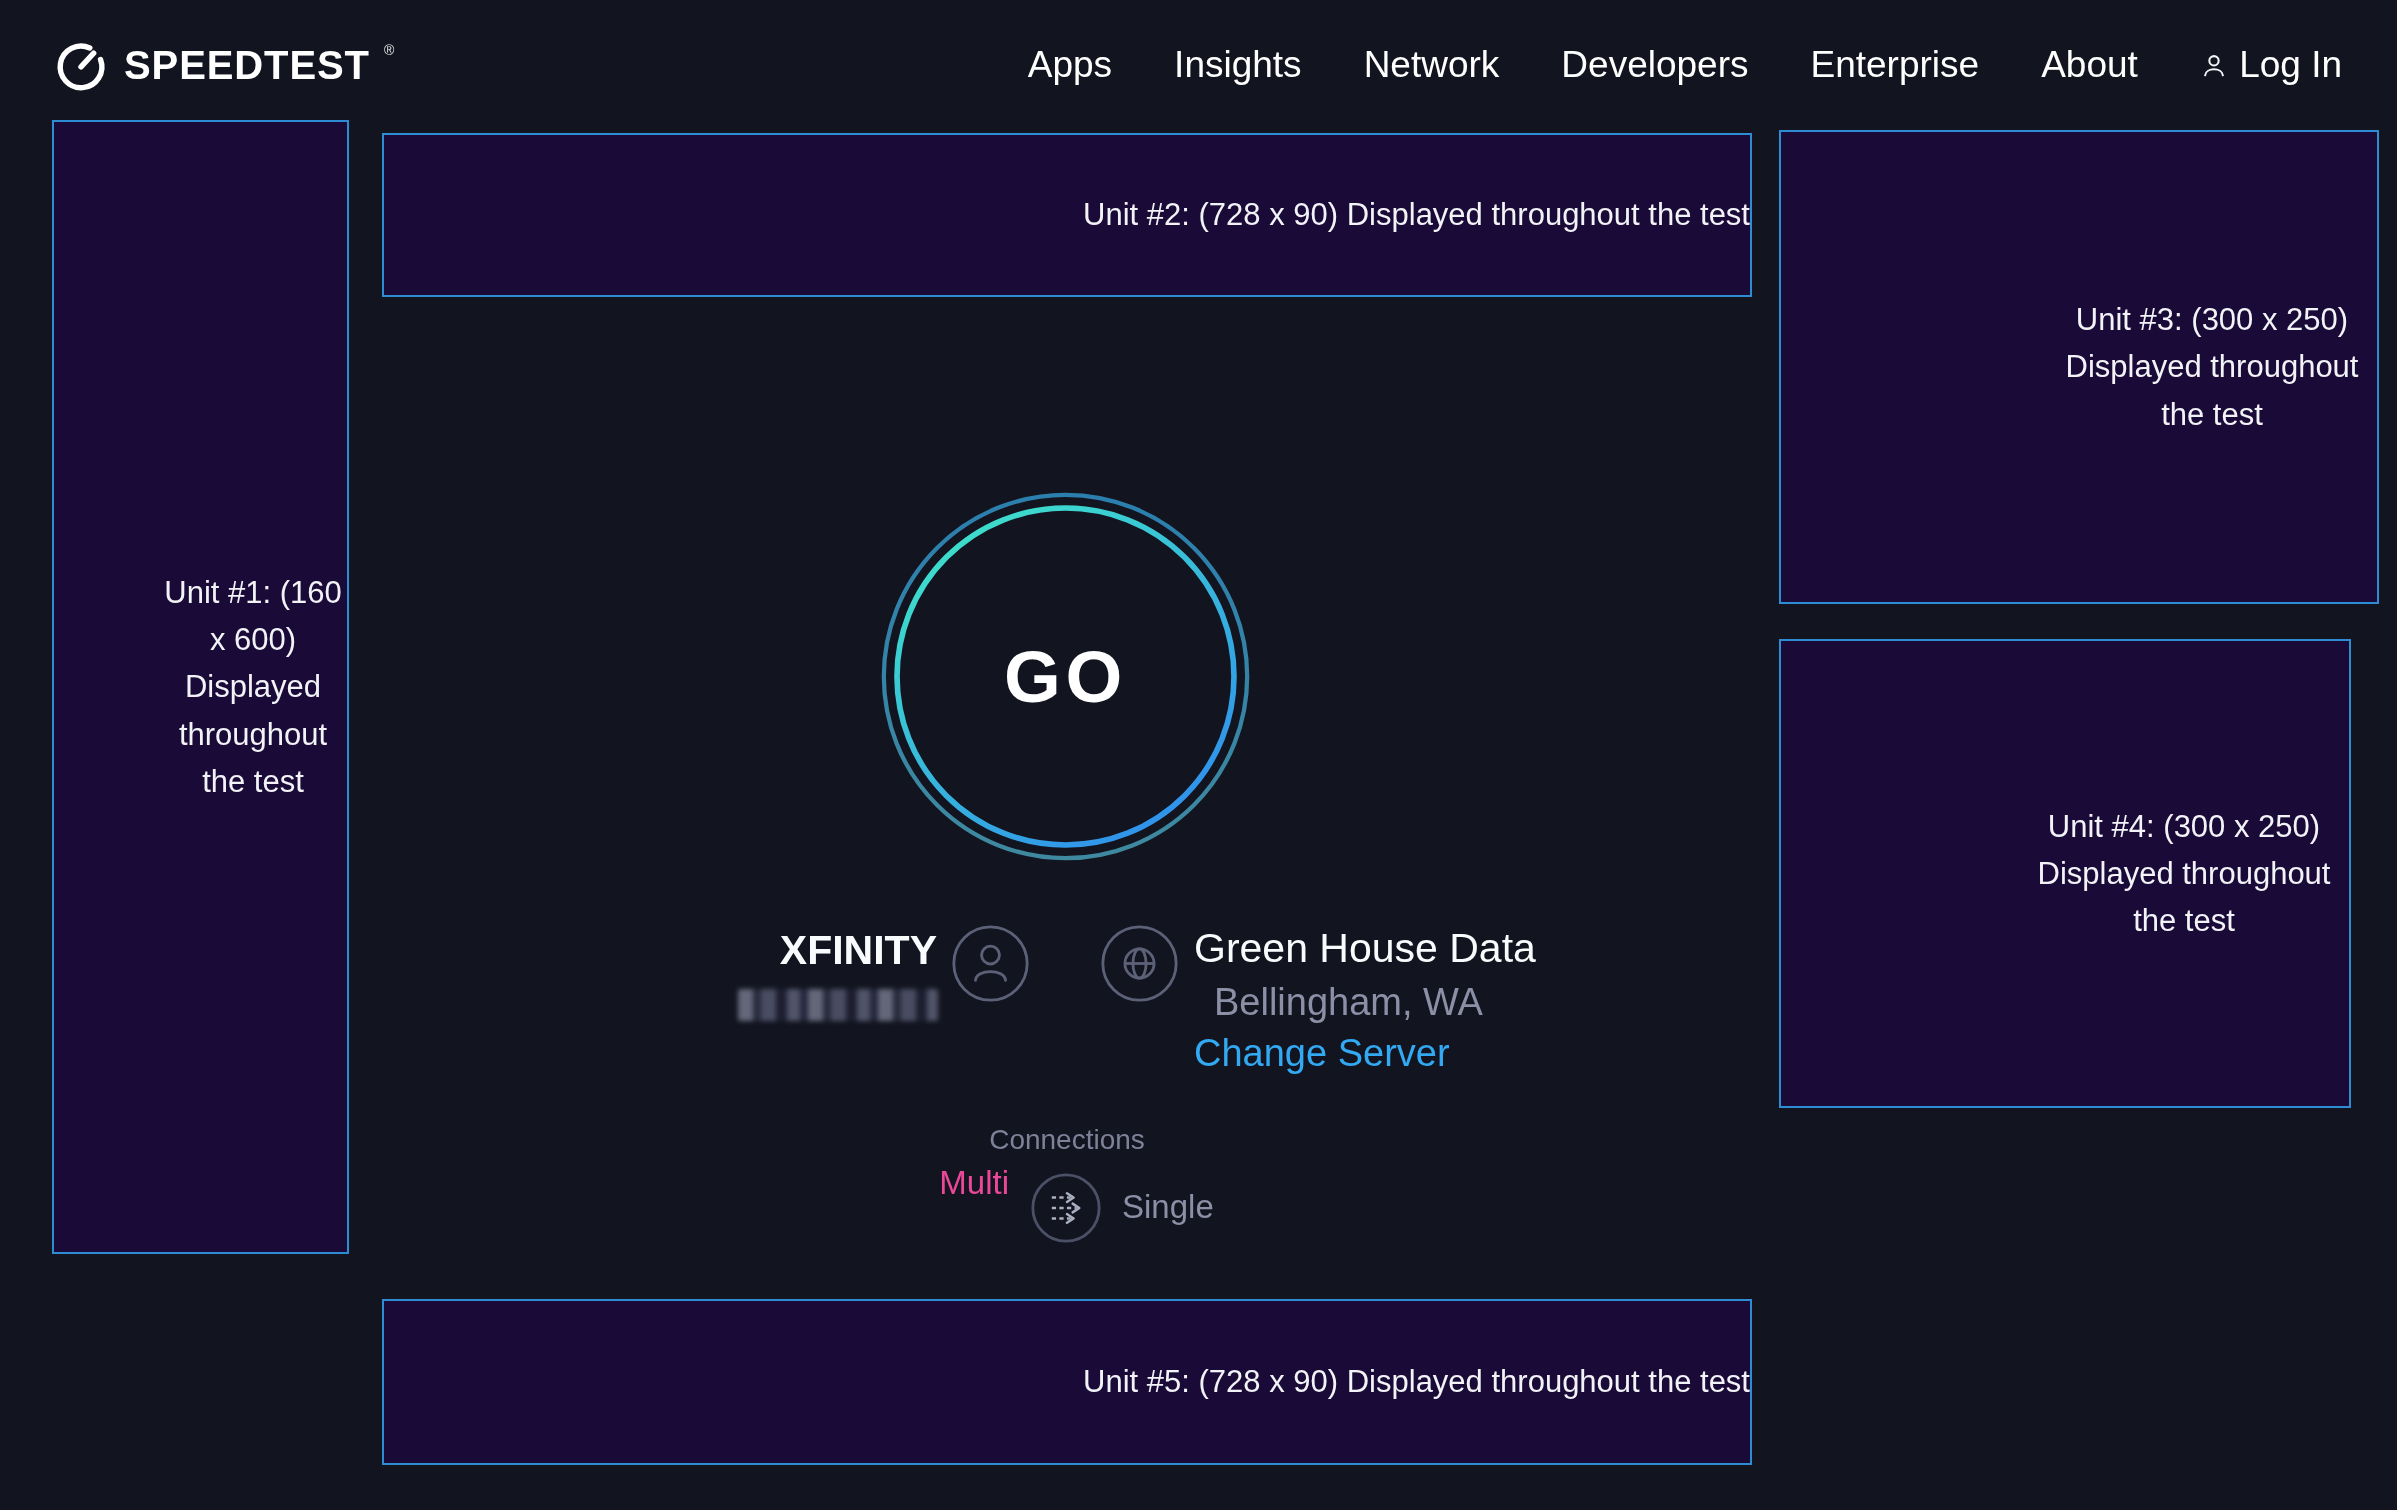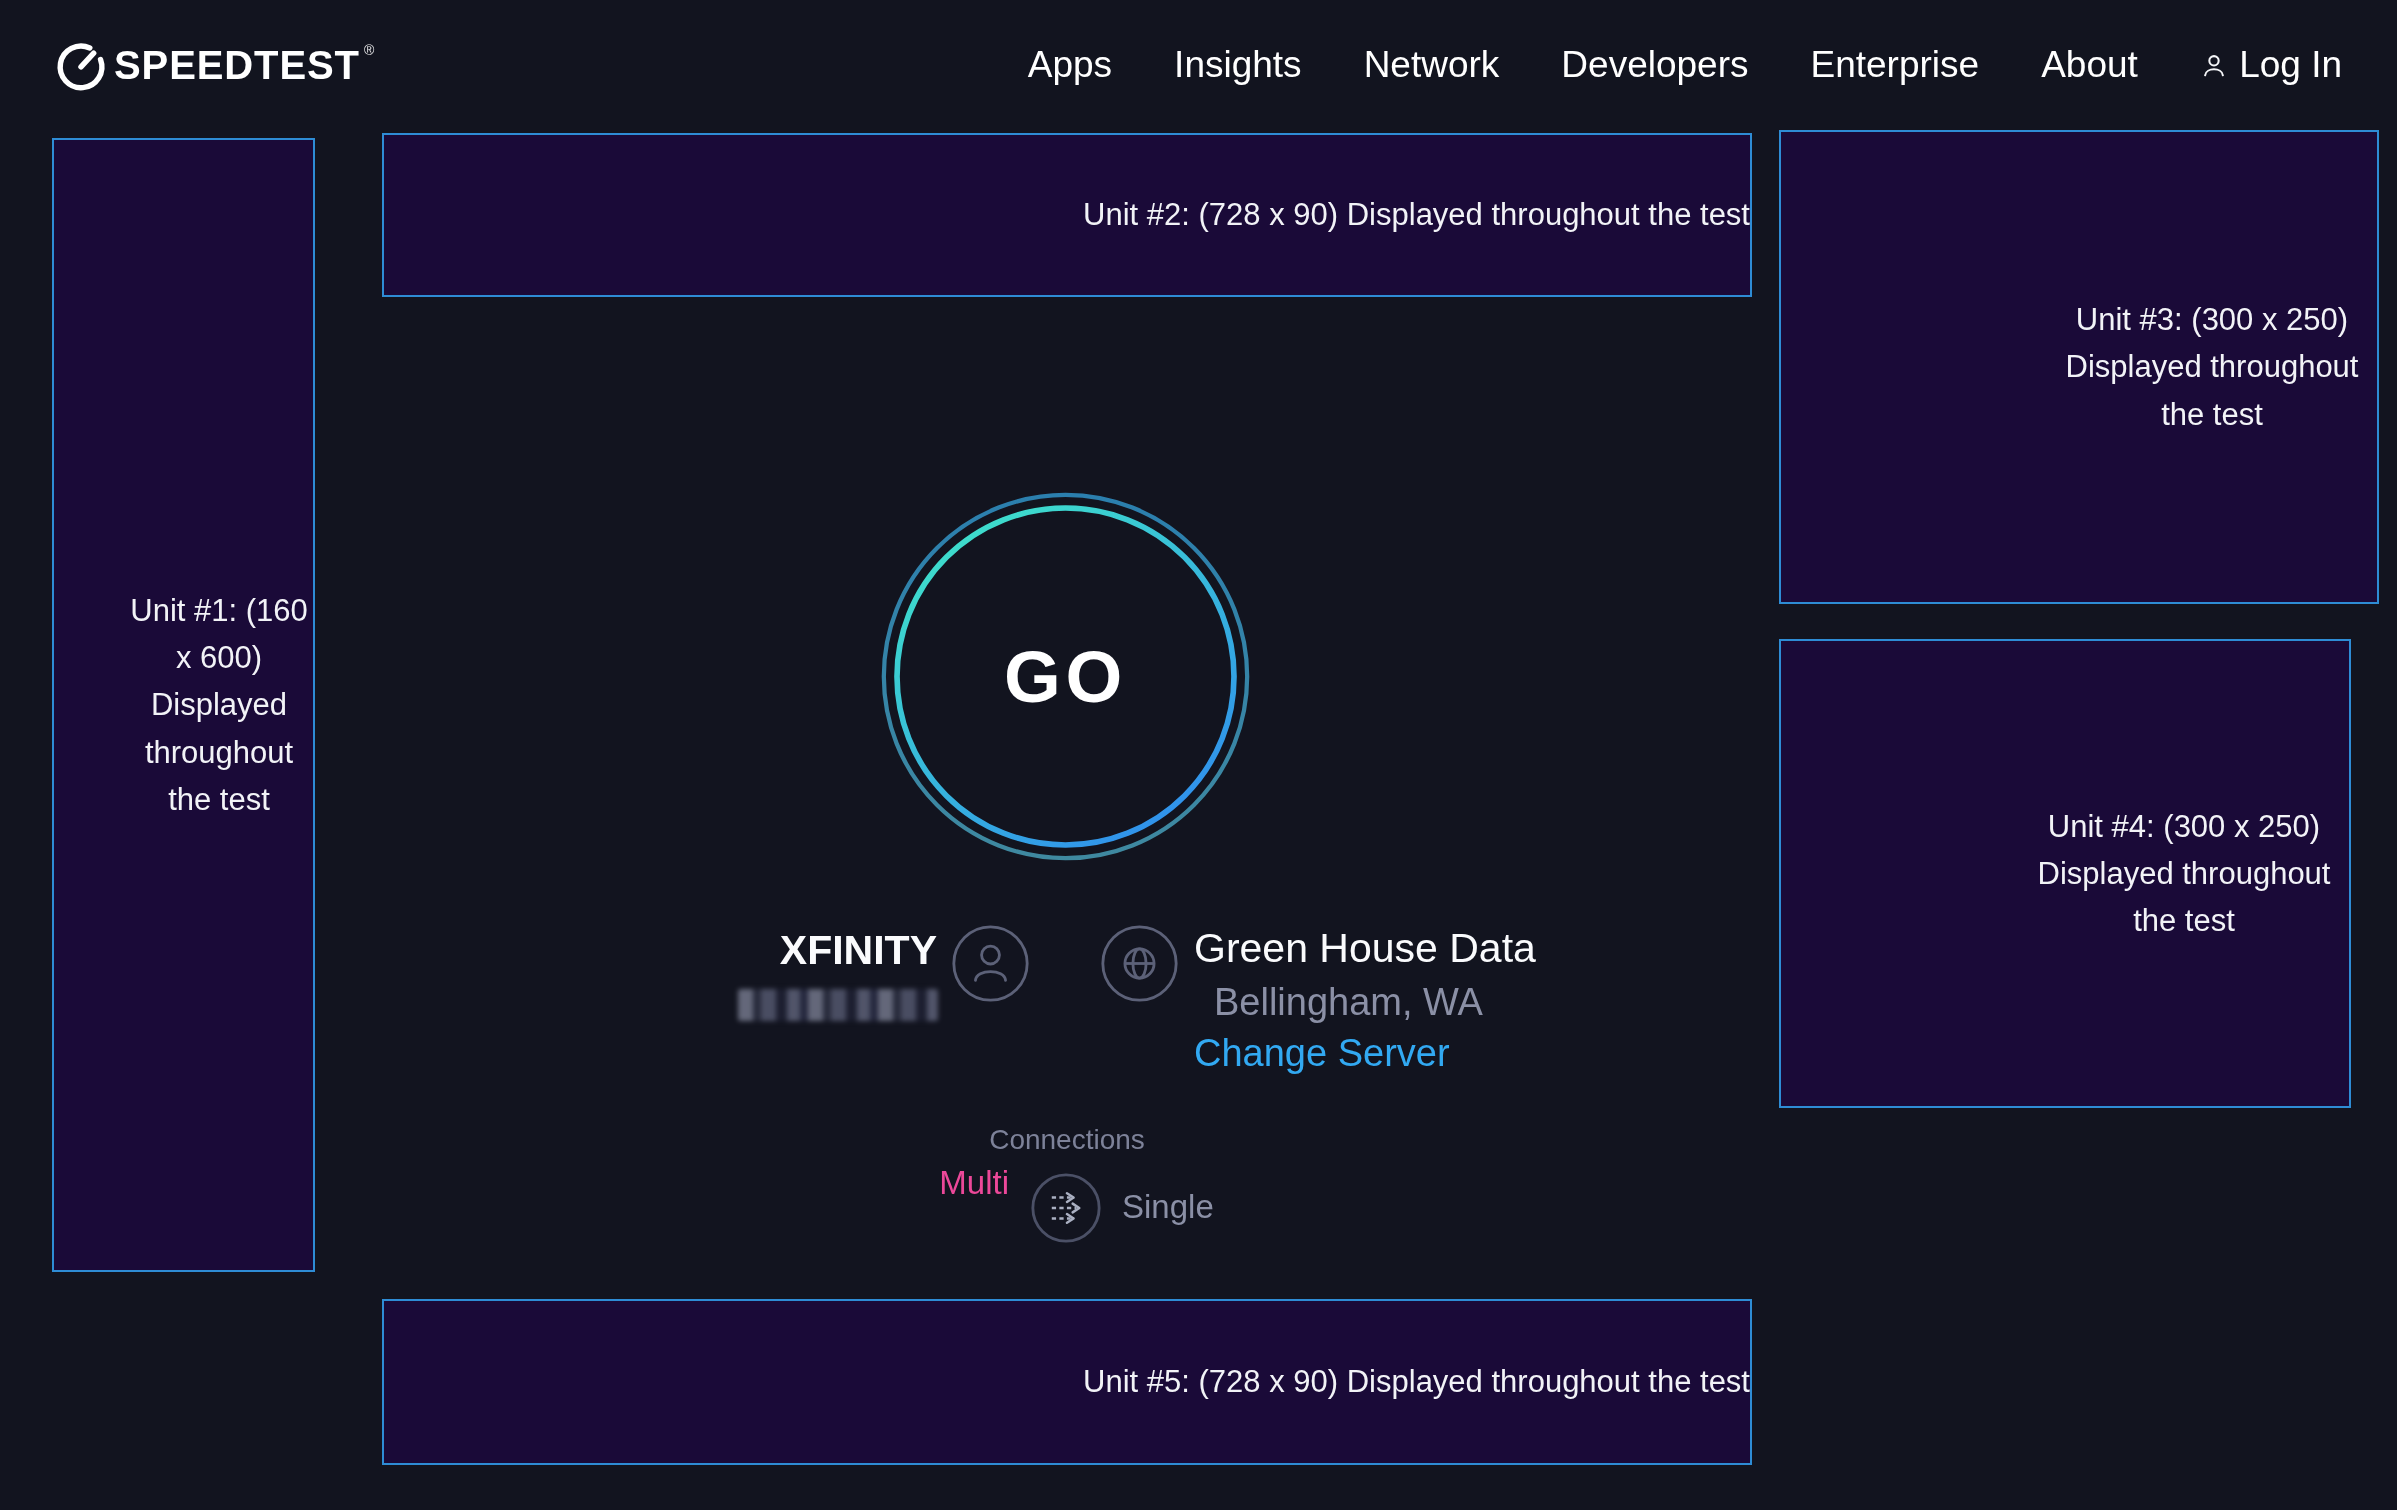--- a/index.html
+++ b/index.html
@@ -6,33 +6,33 @@
   .screen{
     position:relative;width:2397px;height:1510px;overflow:hidden;
     background:#12141f;
     font-family:"Liberation Sans","DejaVu Sans",sans-serif;
     -webkit-font-smoothing:antialiased;
   }
   
   .topnav{position:absolute;left:0;top:0;width:2397px;height:130px;
     display:flex;align-items:center;justify-content:space-between;
     padding:0 55px 0 52px;box-sizing:border-box;}
-  .brand{display:flex;align-items:center;gap:4px;cursor:pointer;}
+  .brand{display:flex;align-items:center;gap:14px;cursor:pointer;}
   .brand svg{display:block;}
   .brand-text{color:#ffffff;font-size:40px;font-weight:700;letter-spacing:0.9px;}
   .brand-mark{color:#ffffff;font-size:14px;align-self:flex-start;margin-top:5.6px;opacity:.9;}
   .menu{display:flex;align-items:center;gap:62px;}
   .menu a{color:#ffffff;font-size:37px;text-decoration:none;cursor:pointer;white-space:nowrap;}
   .login{display:flex;align-items:center;gap:11.3px;}
   
   .ad{position:absolute;background:#1a0a38;border:2.8px solid #2e8cd5;
     display:flex;align-items:center;justify-content:flex-end;text-align:center;
     box-sizing:border-box;cursor:pointer;}
   .ad .ad-text{color:#f2f3f7;font-size:31px;line-height:1.52;}
-  #ad1{left:52px;top:138px;width:263px;height:1134px;}
+  #ad1{left:52px;top:120px;width:297px;height:1134px;}
   #ad1 .ad-text{max-width:188px;}
   #ad2{left:382px;top:133px;width:1370px;height:164px;}
   #ad3{left:1779px;top:130px;width:600px;height:474px;}
   #ad3 .ad-text,#ad4 .ad-text{max-width:330px;}
   #ad4{left:1779px;top:639px;width:572px;height:469px;}
   #ad5{left:382px;top:1299px;width:1370px;height:166px;}
   
   .tabs{position:absolute;left:382px;top:331px;width:1370px;height:56px;
     display:flex;align-items:center;justify-content:center;gap:43px;}
   .tab{display:flex;align-items:center;gap:14px;cursor:pointer;background:none;border:none;padding:0;}

